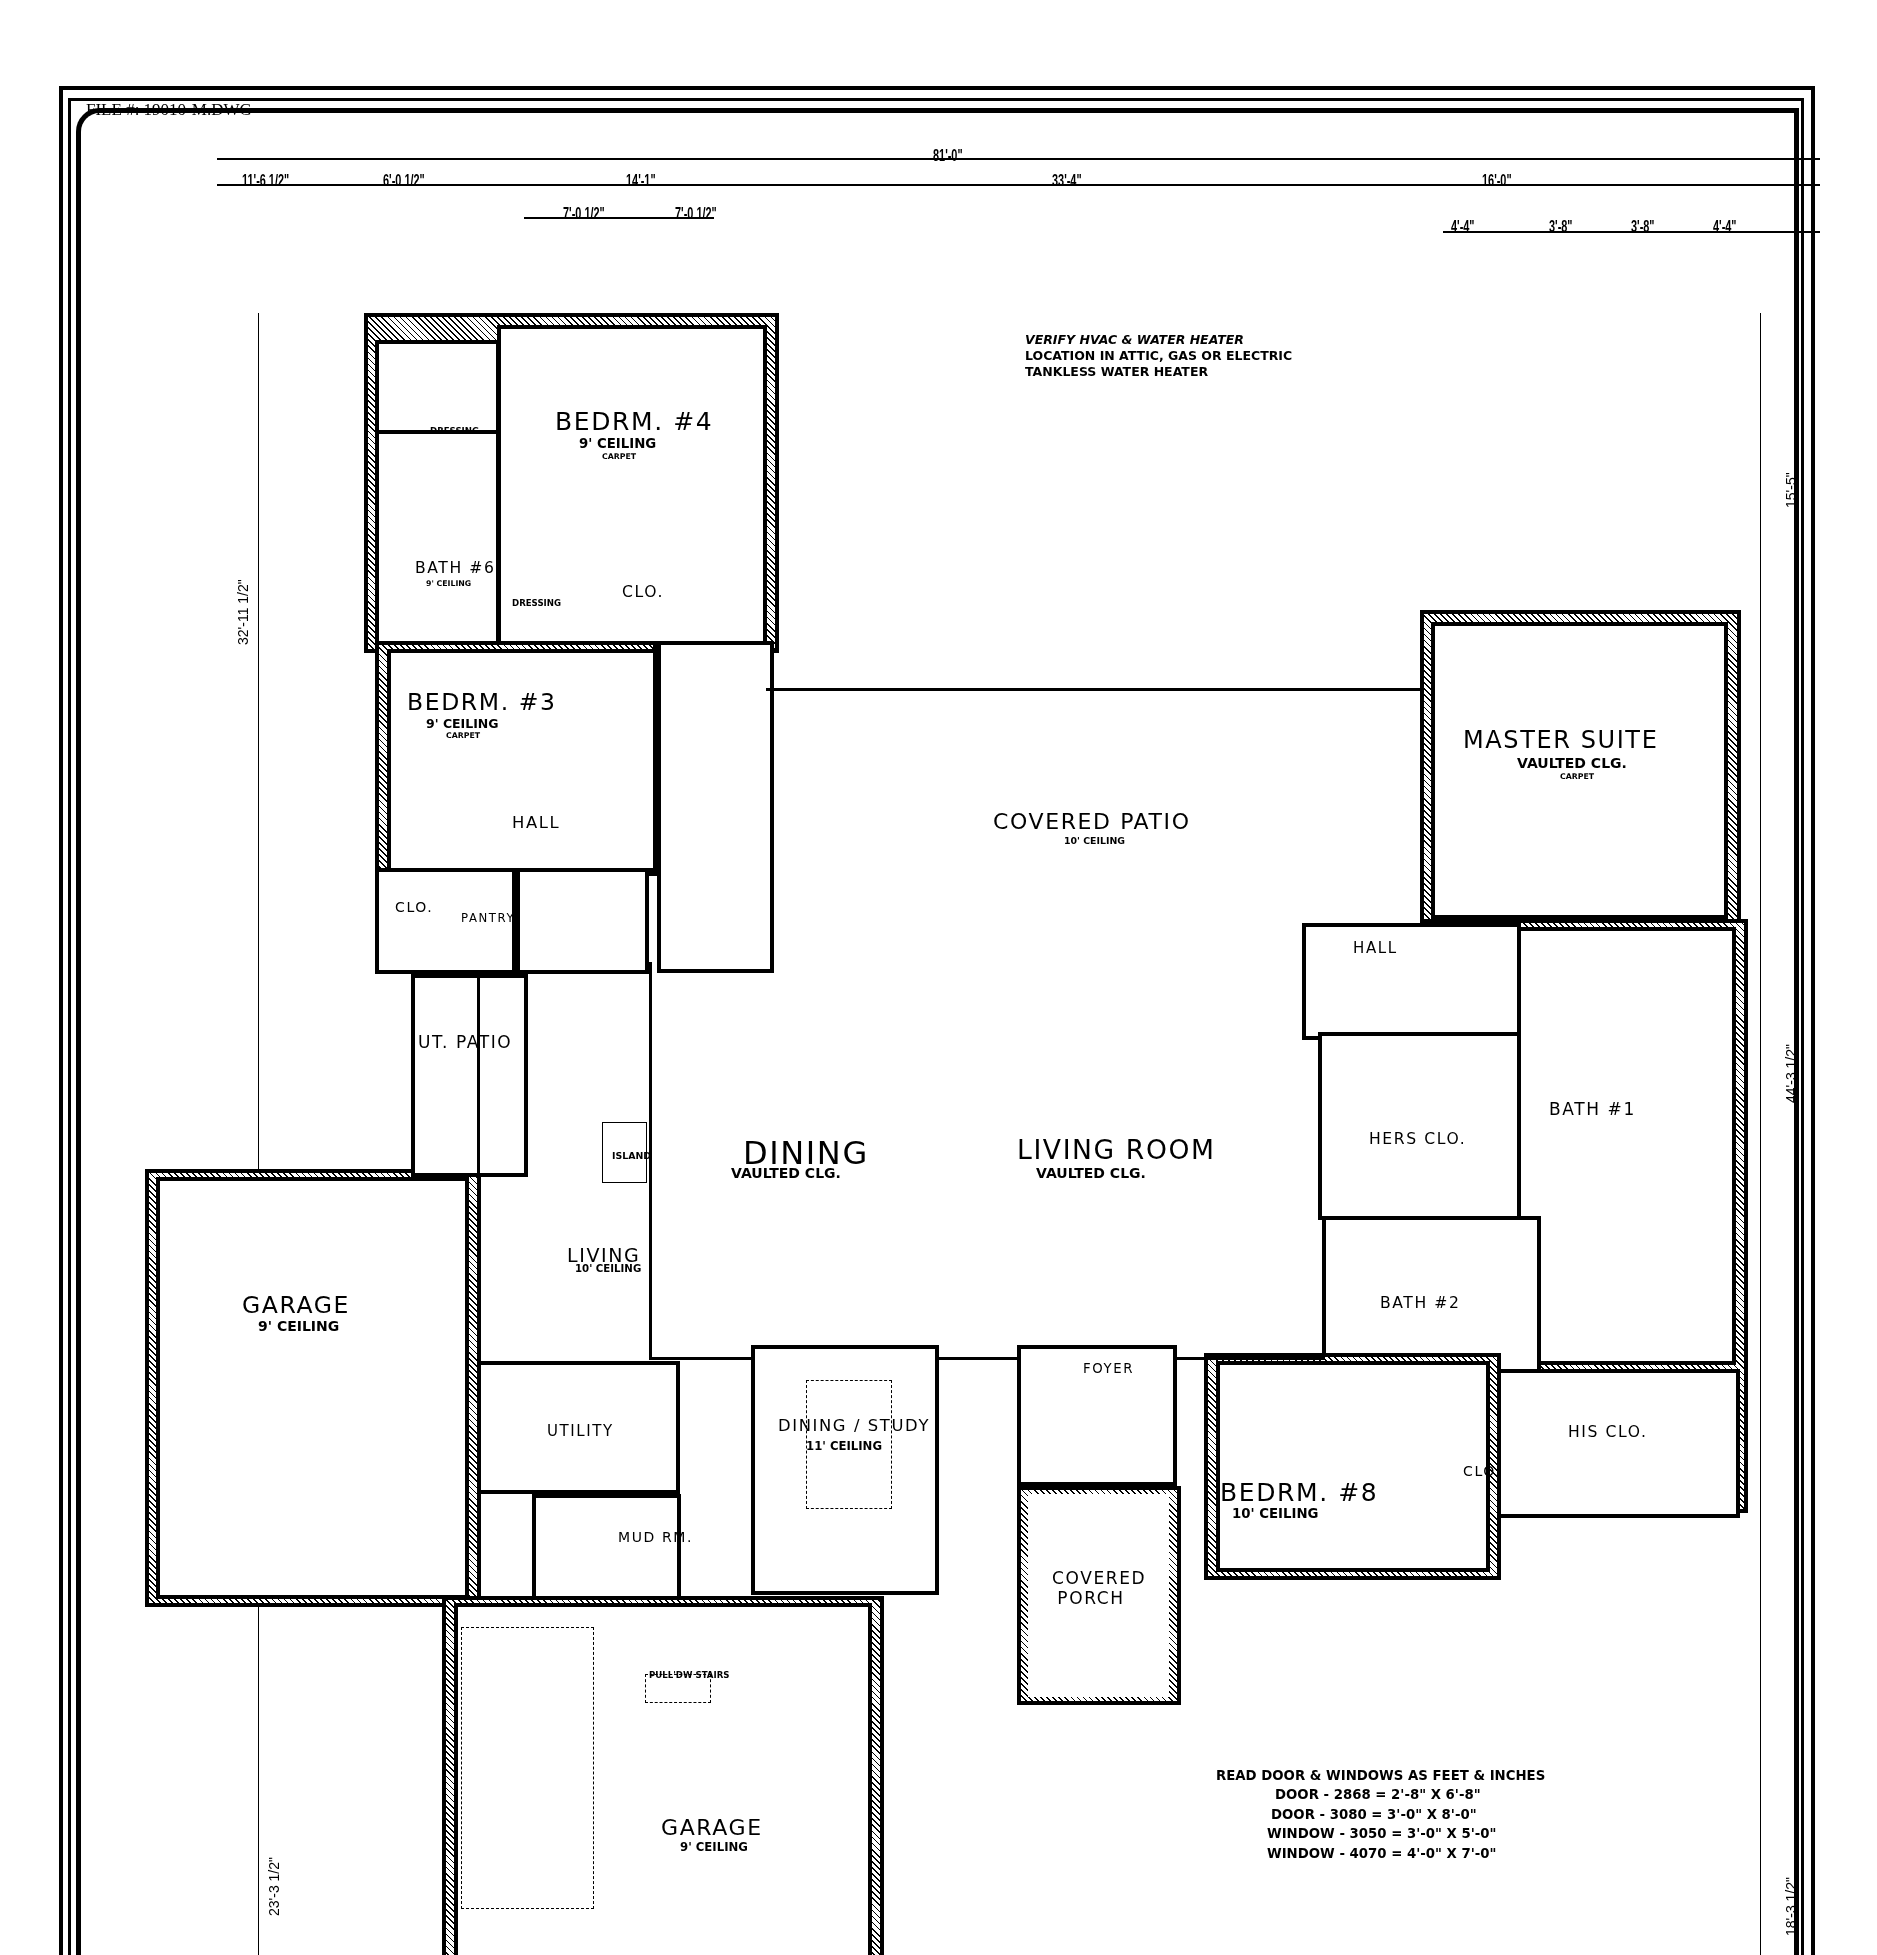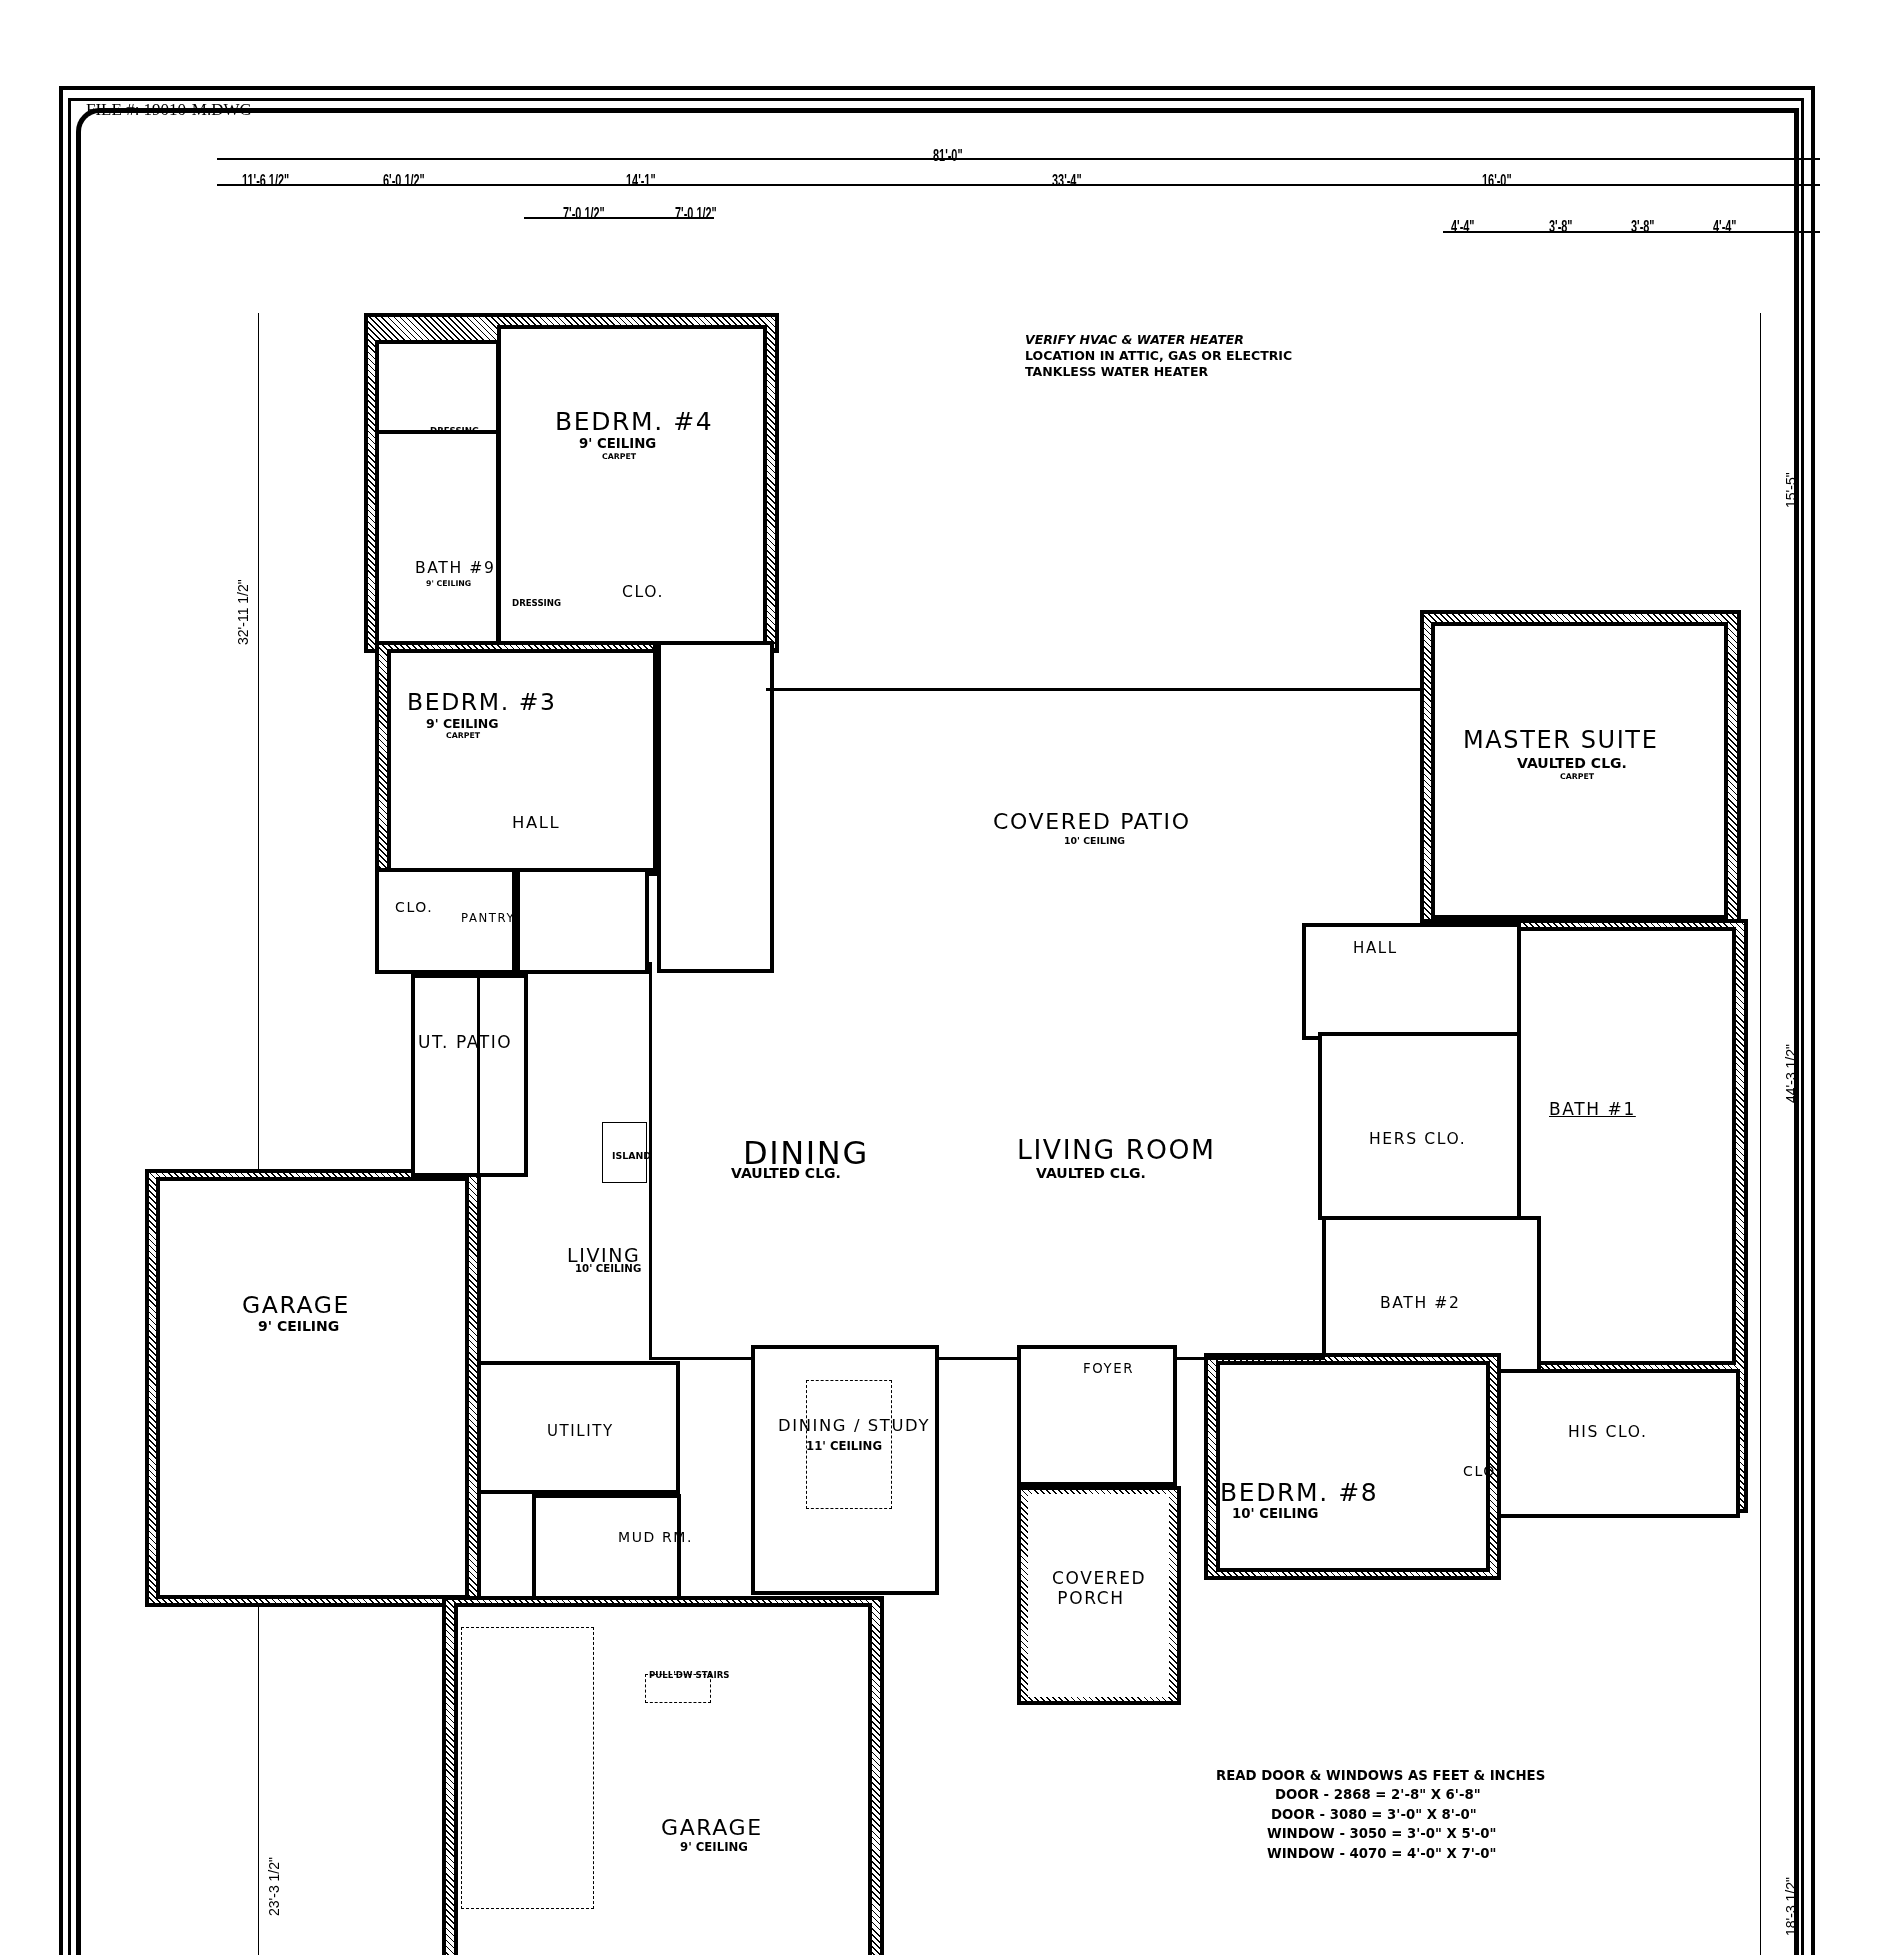--- a/index.html
+++ b/index.html
@@ -119,21 +119,21 @@
   <div class="wall" style="left:454px;top:1603px;width:418px;height:461px;background:#fff;"></div>
   <div class="dashed" style="left:645px;top:1674px;width:66px;height:29px;"></div>
   <div class="dashed" style="left:461px;top:1627px;width:133px;height:282px;"></div>
 </div>
 
 <div>
   <div class="room-name" style="left:555px;top:407px;font-size:25px;">BEDRM. #4</div>
   <div class="room-sub" style="left:579px;top:436px;font-size:13.3px;">9' CEILING</div>
   <div class="room-sub" style="left:602px;top:452px;font-size:7.8px;">CARPET</div>
   <div class="room-sub" style="left:430px;top:426px;font-size:8.6px;">DRESSING</div>
-  <div class="room-name" style="left:415px;top:559px;font-size:15.6px;">BATH #9</div>
+  <div class="room-name" style="left:415px;top:559px;font-size:15.6px;">BATH #6</div>
   <div class="room-sub" style="left:426px;top:579px;font-size:7.8px;">9' CEILING</div>
   <div class="room-sub" style="left:512px;top:598px;font-size:8.6px;">DRESSING</div>
   <div class="room-name" style="left:622px;top:583px;font-size:15.6px;">CLO.</div>
 
   <div class="room-name" style="left:407px;top:688px;font-size:23.5px;">BEDRM. #3</div>
   <div class="room-sub" style="left:426px;top:716px;font-size:12.5px;">9' CEILING</div>
   <div class="room-sub" style="left:446px;top:731px;font-size:7.8px;">CARPET</div>
   <div class="room-name" style="left:395px;top:899px;font-size:14px;">CLO.</div>
   <div class="room-name" style="left:461px;top:911px;font-size:11.7px;">PANTRY</div>
   <div class="room-name" style="left:512px;top:813px;font-size:16.4px;">HALL</div>
@@ -150,21 +150,21 @@
   <div class="room-sub" style="left:575px;top:1263px;font-size:10.2px;">10' CEILING</div>
   <div class="room-sub" style="left:612px;top:1150px;font-size:9.4px;">ISLAND</div>
 
   <div class="room-name" style="left:743px;top:1134px;font-size:32px;">DINING</div>
   <div class="room-sub" style="left:731px;top:1165px;font-size:14px;">VAULTED CLG.</div>
   <div class="room-name" style="left:1017px;top:1134px;font-size:26.6px;">LIVING ROOM</div>
   <div class="room-sub" style="left:1036px;top:1165px;font-size:14px;">VAULTED CLG.</div>
 
   <div class="room-name" style="left:1353px;top:939px;font-size:15px;">HALL</div>
   <div class="room-name" style="left:1369px;top:1130px;font-size:15.6px;">HERS CLO.</div>
-  <div class="room-name" style="left:1549px;top:1099px;font-size:17px;text-decoration:underline;">BATH #1</div>
+  <div class="room-name" style="left:1549px;top:1099px;font-size:17px;">BATH #1</div>
   <div class="room-name" style="left:1380px;top:1294px;font-size:15.6px;">BATH #2</div>
   <div class="room-name" style="left:1568px;top:1423px;font-size:15.6px;">HIS CLO.</div>
   <div class="room-name" style="left:1463px;top:1463px;font-size:14px;">CLO.</div>
 
   <div class="room-name" style="left:1220px;top:1478px;font-size:25px;">BEDRM. #8</div>
   <div class="room-sub" style="left:1232px;top:1506px;font-size:13.3px;">10' CEILING</div>
 
   <div class="room-name" style="left:242px;top:1291px;font-size:23.5px;">GARAGE</div>
   <div class="room-sub" style="left:258px;top:1318px;font-size:14px;">9' CEILING</div>
 

